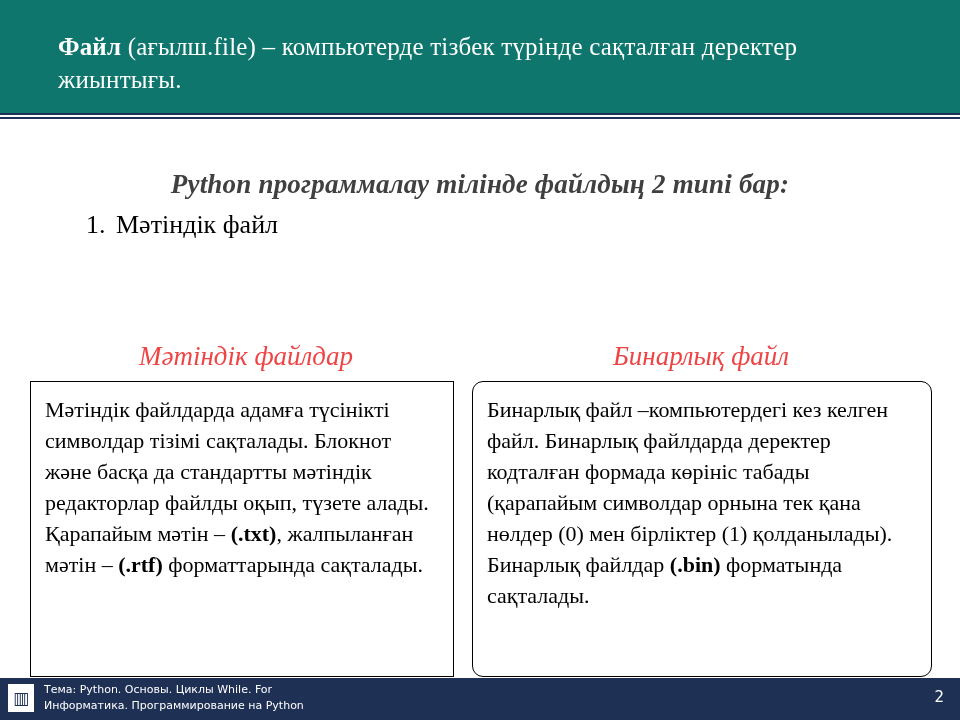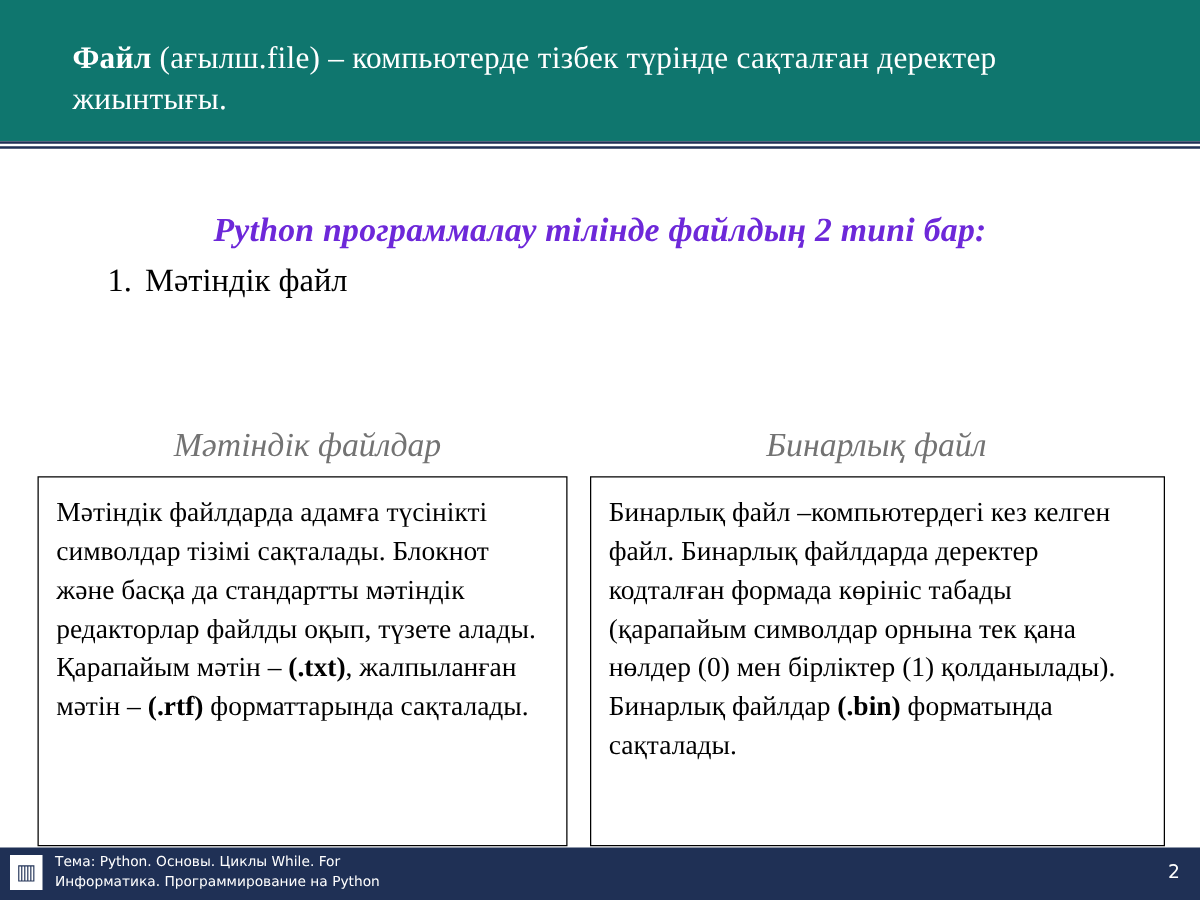--- a/index.html
+++ b/index.html
@@ -56,21 +56,21 @@
     width: 960px;
   }
 
   .intro {
     margin: 50px 0 0 0;
     text-align: center;
     font-family: "Liberation Serif", serif;
     font-size: 27px;
     font-style: italic;
     font-weight: bold;
-    color: #6d28d9;
+    color: #404040;
     letter-spacing: 0.2px;
   }
 
   .num-list {
     margin: 6px 0 0 0;
     padding: 0;
     list-style: none;
     font-size: 26px;
     color: #000000;
   }
@@ -102,21 +102,21 @@
     padding-left: 30px;
   }
   .col-right {
     width: 498px;
     padding-left: 10px;
   }
   .col-title {
     text-align: center;
     font-size: 27px;
     font-style: italic;
-    color: #737373;
+    color: #ef4444;
     line-height: 34px;
     margin-bottom: 8px;
   }
   .col-right .col-title {
     padding-right: 30px;
   }
   .box {
     border: 1px solid #000000;
     background: #ffffff;
     box-sizing: border-box;
@@ -125,20 +125,21 @@
     line-height: 31px;
     color: #000000;
   }
   .box-left {
     width: 424px;
     height: 296px;
   }
   .box-right {
     width: 460px;
     height: 296px;
+    border-radius: 11px;
   }
   .box b {
     font-weight: bold;
   }
 
   
   .footer {
     position: absolute;
     left: 0;
     bottom: 0;

